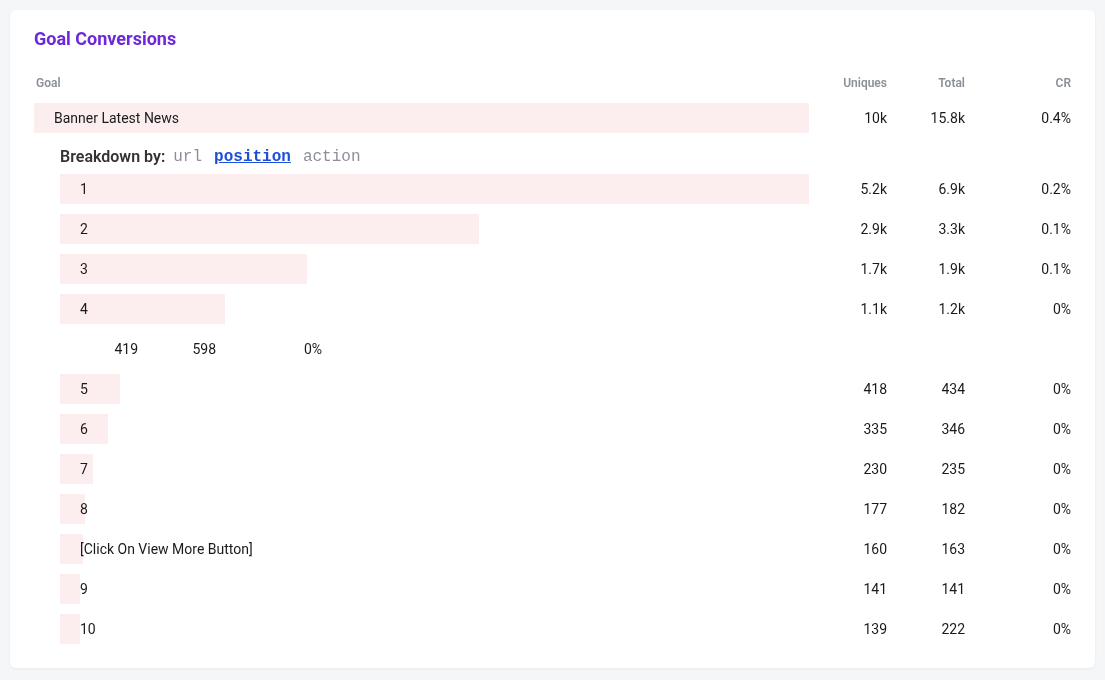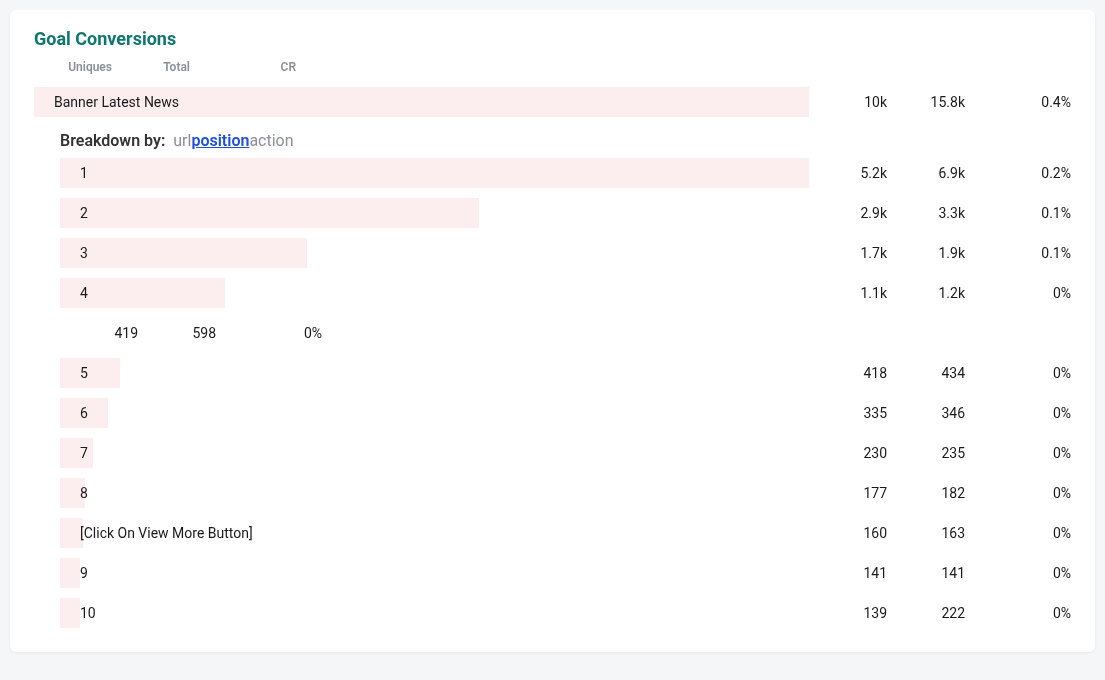--- a/index.html
+++ b/index.html
@@ -12,22 +12,22 @@
     }
     .card {
       background: #fff;
       border-radius: 6px;
       box-shadow: 0 1px 3px rgba(0,0,0,0.06);
       padding: 18px 24px 24px 24px;
     }
     .title {
       font-size: 18px;
       font-weight: 700;
-      color: #0f766e;
-      margin-bottom: 6px;
+      color: #6d28d9;
+      margin-bottom: 22px;
     }
     .header-row, .data-row, .sub-row {
       display: flex;
       align-items: center;
       min-height: 30px;
     }
     .header-row {
       font-size: 12px;
       color: #8a8f99;
       font-weight: 600;
@@ -69,21 +69,23 @@
       padding: 12px 0 8px 26px;
       font-size: 16px;
       color: #333;
       font-weight: 600;
       display: flex;
       gap: 8px;
       align-items: center;
     }
     .breakdown .tabs {
       display: flex;
+      gap: 12px;
       font-weight: 400;
+      font-family: Liberation Mono, monospace;
     }
     .breakdown .tab {
       color: #8a8f99;
       cursor: pointer;
     }
     .breakdown .tab.active {
       color: #1d4ed8;
       font-weight: 600;
       text-decoration: underline;
     }
@@ -108,20 +110,21 @@
       color: #1a1a1a;
     }
   </style>
 </head>
 <body>
 
 <div class="card">
   <div class="title">Goal Conversions</div>
 
   <div class="header-row">
+    <div class="col-goal">Goal</div>
     <div class="col-uniques">Uniques</div>
     <div class="col-total">Total</div>
     <div class="col-cr">CR</div>
   </div>
 
   <div class="data-row main-row">
     <div class="bar-cell">
       <div class="bar-fill" id="main-bar" style="width: 100%;"></div>
       <span class="bar-label">Banner Latest News</span>
     </div>

